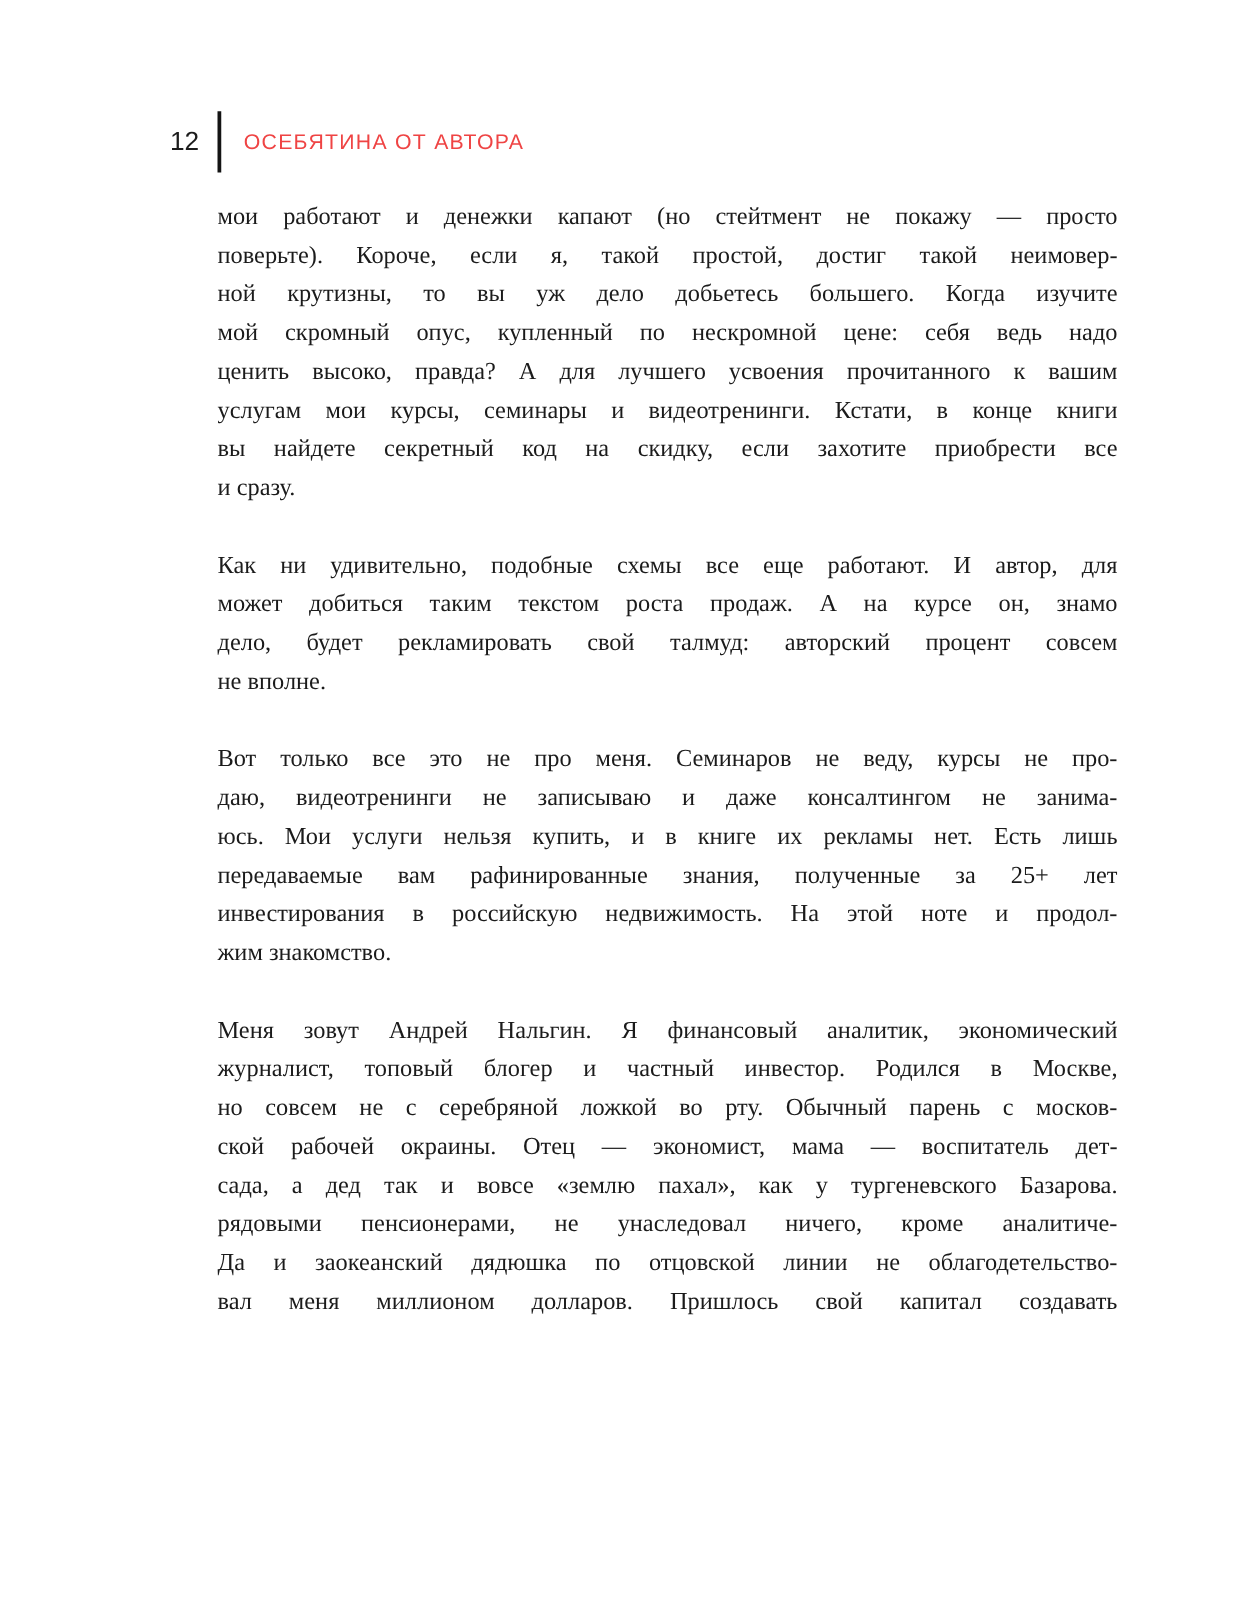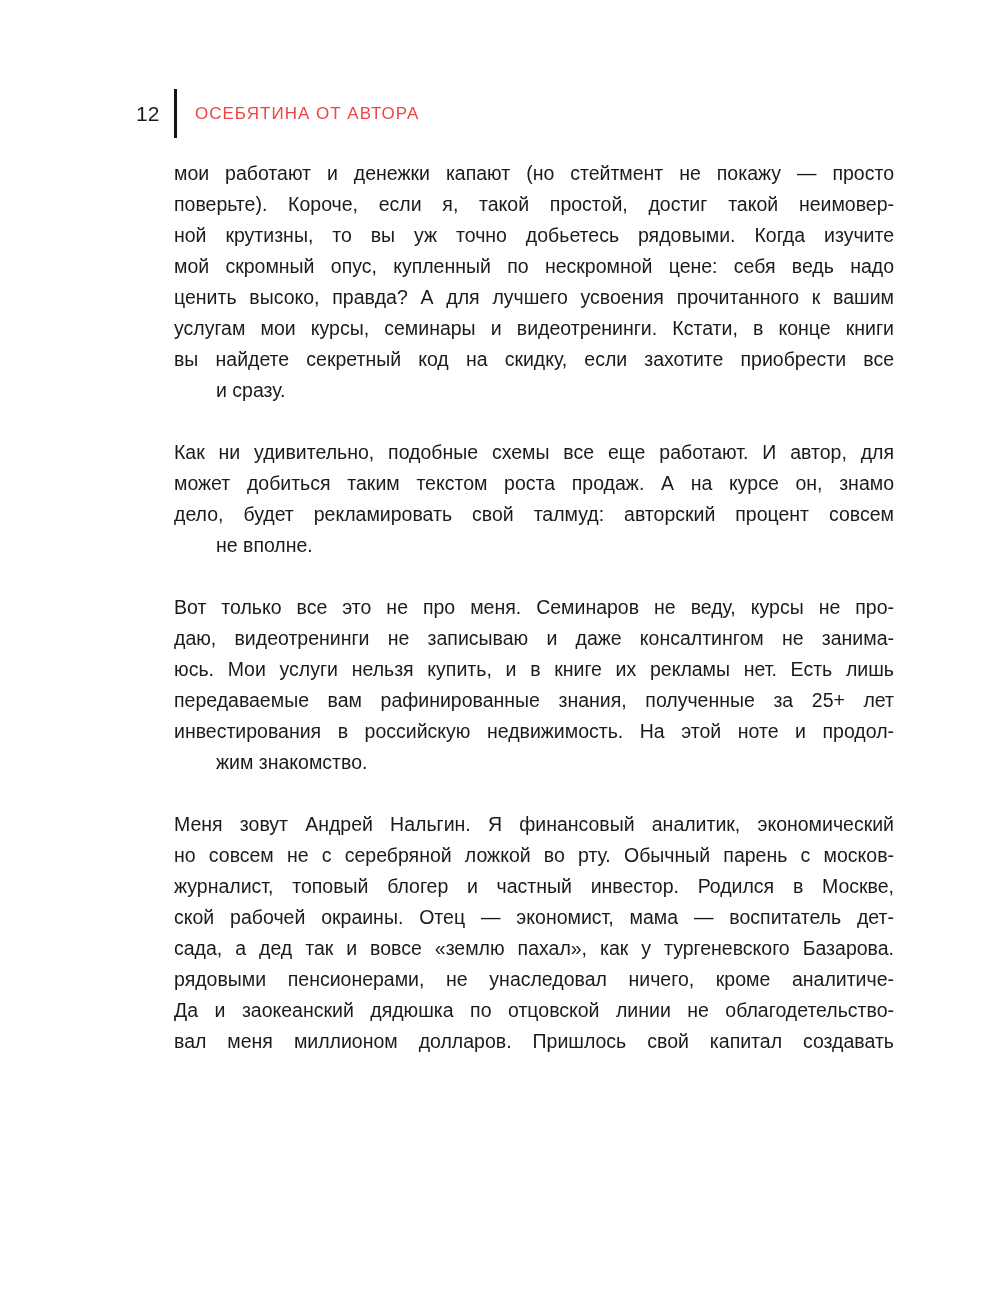--- a/index.html
+++ b/index.html
@@ -52,65 +52,65 @@
     line-height: 31px;
     color: #1b1b1b;
   }
   .para {
     margin: 0 0 31px 0;
   }
   .line {
     text-align: justify;
     text-align-last: justify;
     white-space: normal;
+    font-family: Liberation Serif, serif;
   }
   .line.last-left {
     text-align-last: left;
-    margin-left: 42px;
   }
 </style>
 </head>
 <body>
 
 <div class="page">
   <header class="running-header">
     <span class="page-num">12</span>
     <span class="header-divider"></span>
     <span class="running-head">ОСЕБЯТИНА ОТ АВТОРА</span>
   </header>
 
   <main class="text-block" id="paragraphs">
       <div class="para">
         <div class="para">
           <div class="para">
             <div class="para">
               <div class="line">мои работают и денежки капают (но стейтмент не покажу — просто</div>
               <div class="line">поверьте). Короче, если я, такой простой, достиг такой неимовер-</div>
-              <div class="line">ной крутизны, то вы уж точно добьетесь рядовыми. Когда изучите</div>
+              <div class="line">ной крутизны, то вы уж дело добьетесь большего. Когда изучите</div>
               <div class="line">мой скромный опус, купленный по нескромной цене: себя ведь надо</div>
               <div class="line">ценить высоко, правда? А для лучшего усвоения прочитанного к вашим</div>
               <div class="line">услугам мои курсы, семинары и видеотренинги. Кстати, в конце книги</div>
               <div class="line">вы найдете секретный код на скидку, если захотите приобрести все</div>
               <div class="line last-left">и сразу.</div>
             </div>
             <div class="line">Как ни удивительно, подобные схемы все еще работают. И автор, для</div>
             <div class="line">может добиться таким текстом роста продаж. А на курсе он, знамо</div>
             <div class="line">дело, будет рекламировать свой талмуд: авторский процент совсем</div>
             <div class="line last-left">не вполне.</div>
           </div>
           <div class="line">Вот только все это не про меня. Семинаров не веду, курсы не про-</div>
           <div class="line">даю, видеотренинги не записываю и даже консалтингом не занима-</div>
           <div class="line">юсь. Мои услуги нельзя купить, и в книге их рекламы нет. Есть лишь</div>
           <div class="line">передаваемые вам рафинированные знания, полученные за 25+ лет</div>
           <div class="line">инвестирования в российскую недвижимость. На этой ноте и продол-</div>
           <div class="line last-left">жим знакомство.</div>
         </div>
         <div class="line">Меня зовут Андрей Нальгин. Я финансовый аналитик, экономический</div>
+        <div class="line">журналист, топовый блогер и частный инвестор. Родился в Москве,</div>
         <div class="line">но совсем не с серебряной ложкой во рту. Обычный парень с москов-</div>
-        <div class="line">журналист, топовый блогер и частный инвестор. Родился в Москве,</div>
         <div class="line">ской рабочей окраины. Отец — экономист, мама — воспитатель дет-</div>
         <div class="line">сада, а дед так и вовсе «землю пахал», как у тургеневского Базарова.</div>
         <div class="line">рядовыми пенсионерами, не унаследовал ничего, кроме аналитиче-</div>
         <div class="line">Да и заокеанский дядюшка по отцовской линии не облагодетельство-</div>
         <div class="line">вал меня миллионом долларов. Пришлось свой капитал создавать</div>
       </div>
     </main>
 </div>
 
 </body></html>

